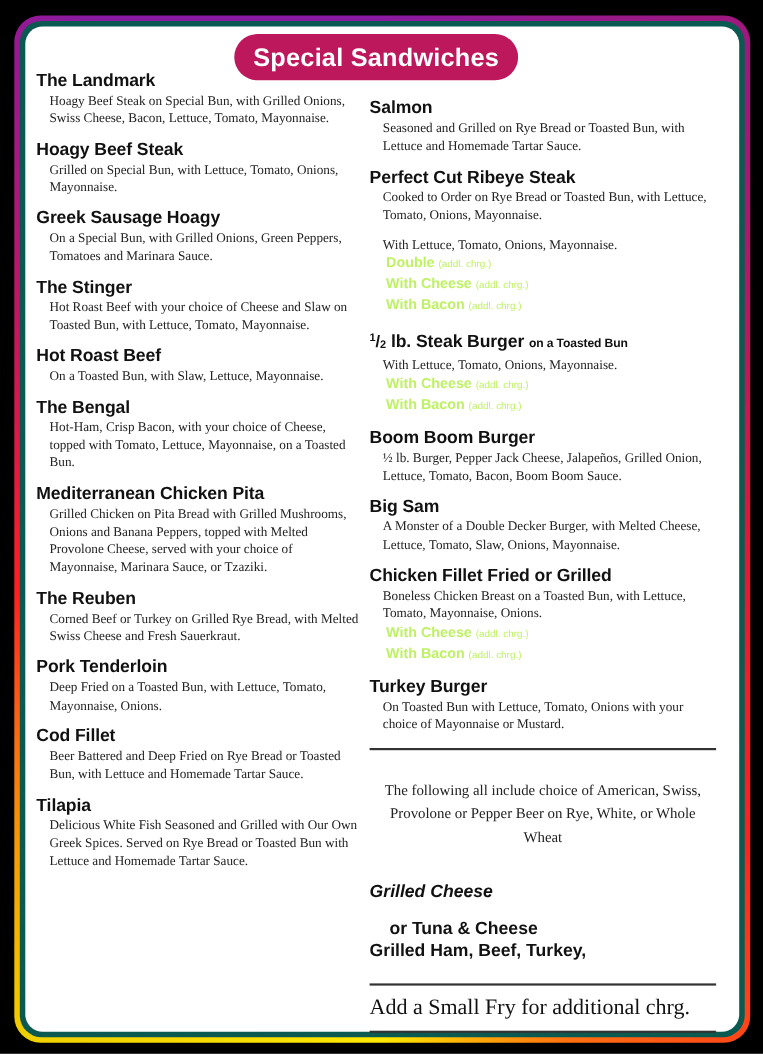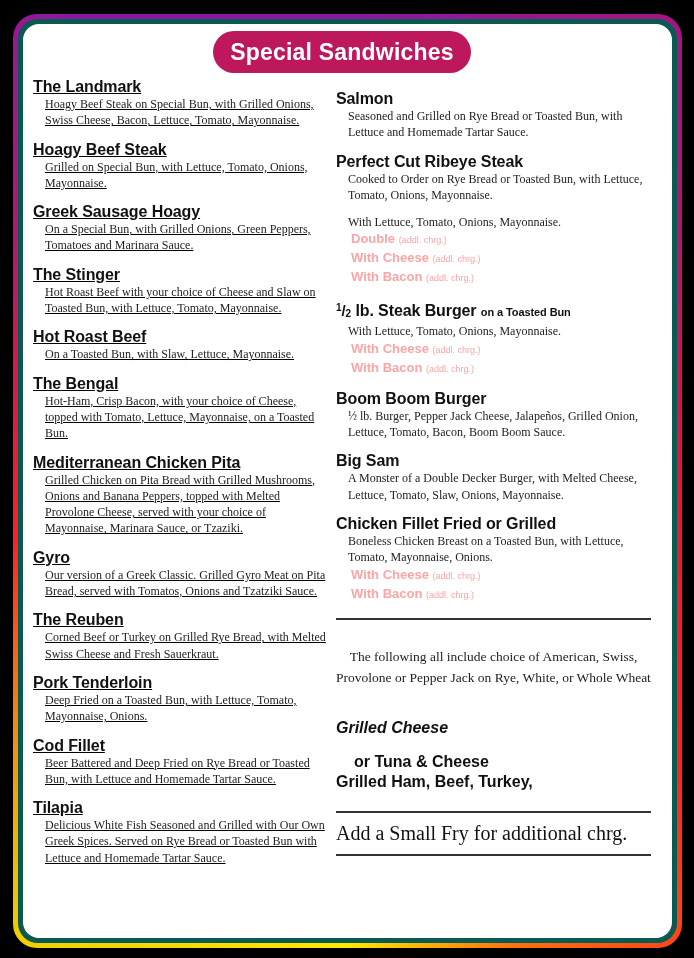--- a/index.html
+++ b/index.html
@@ -20,37 +20,37 @@
     position: absolute; left: 23px; top: 24px; width: 649px; height: 914px;
     border-radius: 16px; background: #fff;
   }
   .title-pill {
     position: absolute; left: 213px; top: 31px; width: 258px; height: 42px;
     background: #be185d; border-radius: 22px; color: #fff;
     font-family: "Liberation Sans", sans-serif; font-weight: bold; font-size: 23px;
     display: flex; align-items: center; justify-content: center; letter-spacing: 0.2px;
   }
   .col { position: absolute; }
-  .col-left { left: 33px; top: 77px; width: 300px; text-decoration: underline; }
+  .col-left { left: 33px; top: 64px; width: 300px; }
   .col-right { left: 336px; top: 89px; width: 315px; }
   .item { margin-bottom: 11px; }
   .item-name {
     font-family: "Liberation Sans", sans-serif; font-weight: bold; font-size: 16px;
     color: #111; line-height: 19px; letter-spacing: -0.1px;
   }
   .item-desc {
     font-family: "Liberation Serif", serif; font-size: 12px; color: #222;
     line-height: 16.3px; padding-left: 12px; padding-right: 4px;
   }
   .sub { font-size: 11px; font-weight: bold; }
   .frac { font-size: 15px; }
   .frac sup { font-size: 10px; vertical-align: 5px; }
   .frac sub { font-size: 10px; vertical-align: -1px; }
   .opt {
-    padding-left: 15px; font-weight: bold; font-size: 13px; color: #fca5a5; line-height: 17px;
+    padding-left: 15px; font-weight: bold; font-size: 13px; color: #bef264; line-height: 17px;
     font-family: "Liberation Sans", sans-serif;
   }
   .opt .note { font-weight: normal; font-size: 9px; }
   .rule { height: 2px; background: #333; margin: 0; }
   .note-center {
     font-family: "Liberation Serif", serif; font-size: 13.5px; color: #222; text-align: center;
     line-height: 21px;
   }
   .plain-item { font-family: "Liberation Sans", sans-serif; font-weight: bold; font-size: 16px; color: #111; line-height: 20px; }
   .bottom-note { font-family: "Liberation Serif", serif; font-size: 20px; color: #111; text-align: left; }
@@ -85,24 +85,20 @@
       <div class="item-name">Hot Roast Beef</div>
       <div class="item-desc">On a Toasted Bun, with Slaw, Lettuce, Mayonnaise.</div>
     </div>
   <div class="item">
       <div class="item-name">The Bengal</div>
       <div class="item-desc">Hot-Ham, Crisp Bacon, with your choice of Cheese, topped with Tomato, Lettuce, Mayonnaise, on a Toasted Bun.</div>
     </div>
   <div class="item">
       <div class="item-name">Mediterranean Chicken Pita</div>
       <div class="item-desc">Grilled Chicken on Pita Bread with Grilled Mushrooms, Onions and Banana Peppers, topped with Melted Provolone Cheese, served with your choice of Mayonnaise, Marinara Sauce, or Tzaziki.</div>
-    </div>
-  <div class="item">
-      <div class="item-name">Gyro</div>
-      <div class="item-desc">Our version of a Greek Classic. Grilled Gyro Meat on Pita Bread, served with Tomatos, Onions and Tzatziki Sauce.</div>
     </div>
   <div class="item">
       <div class="item-name">The Reuben</div>
       <div class="item-desc">Corned Beef or Turkey on Grilled Rye Bread, with Melted Swiss Cheese and Fresh Sauerkraut.</div>
     </div>
   <div class="item">
       <div class="item-name">Pork Tenderloin</div>
       <div class="item-desc">Deep Fried on a Toasted Bun, with Lettuce, Tomato, Mayonnaise, Onions.</div>
     </div>
   <div class="item">
@@ -152,25 +148,29 @@
       <div class="item-desc">A Monster of a Double Decker Burger, with Melted Cheese, Lettuce, Tomato, Slaw, Onions, Mayonnaise.</div>
     </div>
 
   <div class="item">
     <div class="item-name">Chicken Fillet Fried or Grilled</div>
     <div class="item-desc">Boneless Chicken Breast on a Toasted Bun, with Lettuce, Tomato, Mayonnaise, Onions.</div>
     <div class="opt"><span>With Cheese</span> <span class="note">(addl. chrg.)</span></div>
     <div class="opt"><span>With Bacon</span> <span class="note">(addl. chrg.)</span></div>
   </div>
 
+  <div class="item">
+      <div class="item-name">Turkey Burger</div>
+      <div class="item-desc">On Toasted Bun with Lettuce, Tomato, Onions with your choice of Mayonnaise or Mustard.</div>
+    </div>
 
   <div class="rule" style="margin-top:14px;"></div>
   <div class="note-center" style="margin-top:26px;">
     <div>The following all include choice of American, Swiss,</div>
-    <div>Provolone or Pepper Jack on Rye, White, or Whole Wheat</div>
+    <div>Provolone or Pepper Beer on Rye, White, or Whole Wheat</div>
   </div>
   <div class="plain-item" style="margin-top:30px;font-style:italic;">Grilled Cheese</div>
   <div class="plain-item" style="margin-top:14px;">
     <div style="padding-left:18px;">or Tuna &amp; Cheese</div>
     <div>Grilled Ham, Beef, Turkey,</div>
   </div>
   <div class="rule" style="margin-top:19px;"></div>
   <div class="bottom-note" style="margin-top:9px;">Add a Small Fry for additional chrg.</div>
   <div class="rule" style="margin-top:9px;"></div>
 </div>

